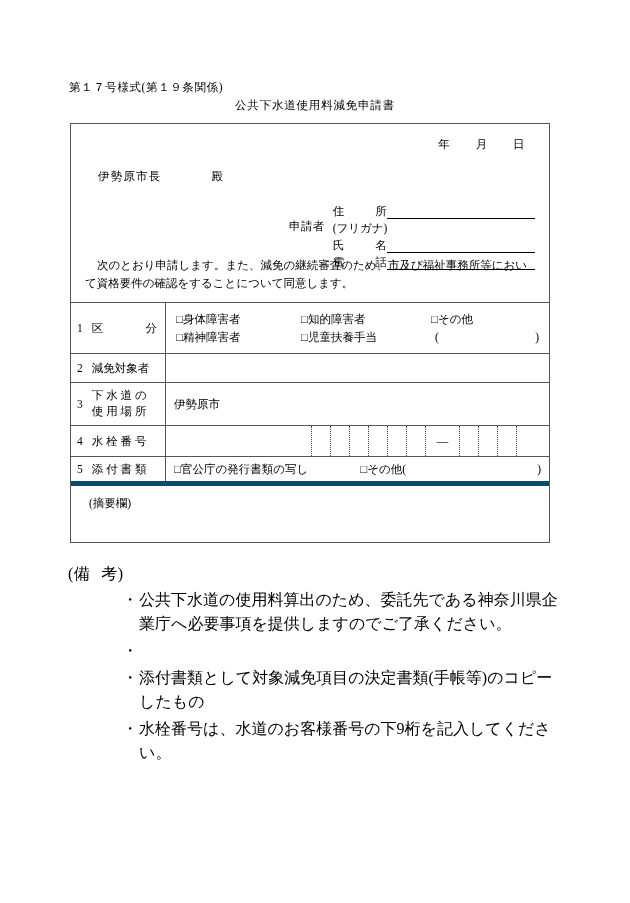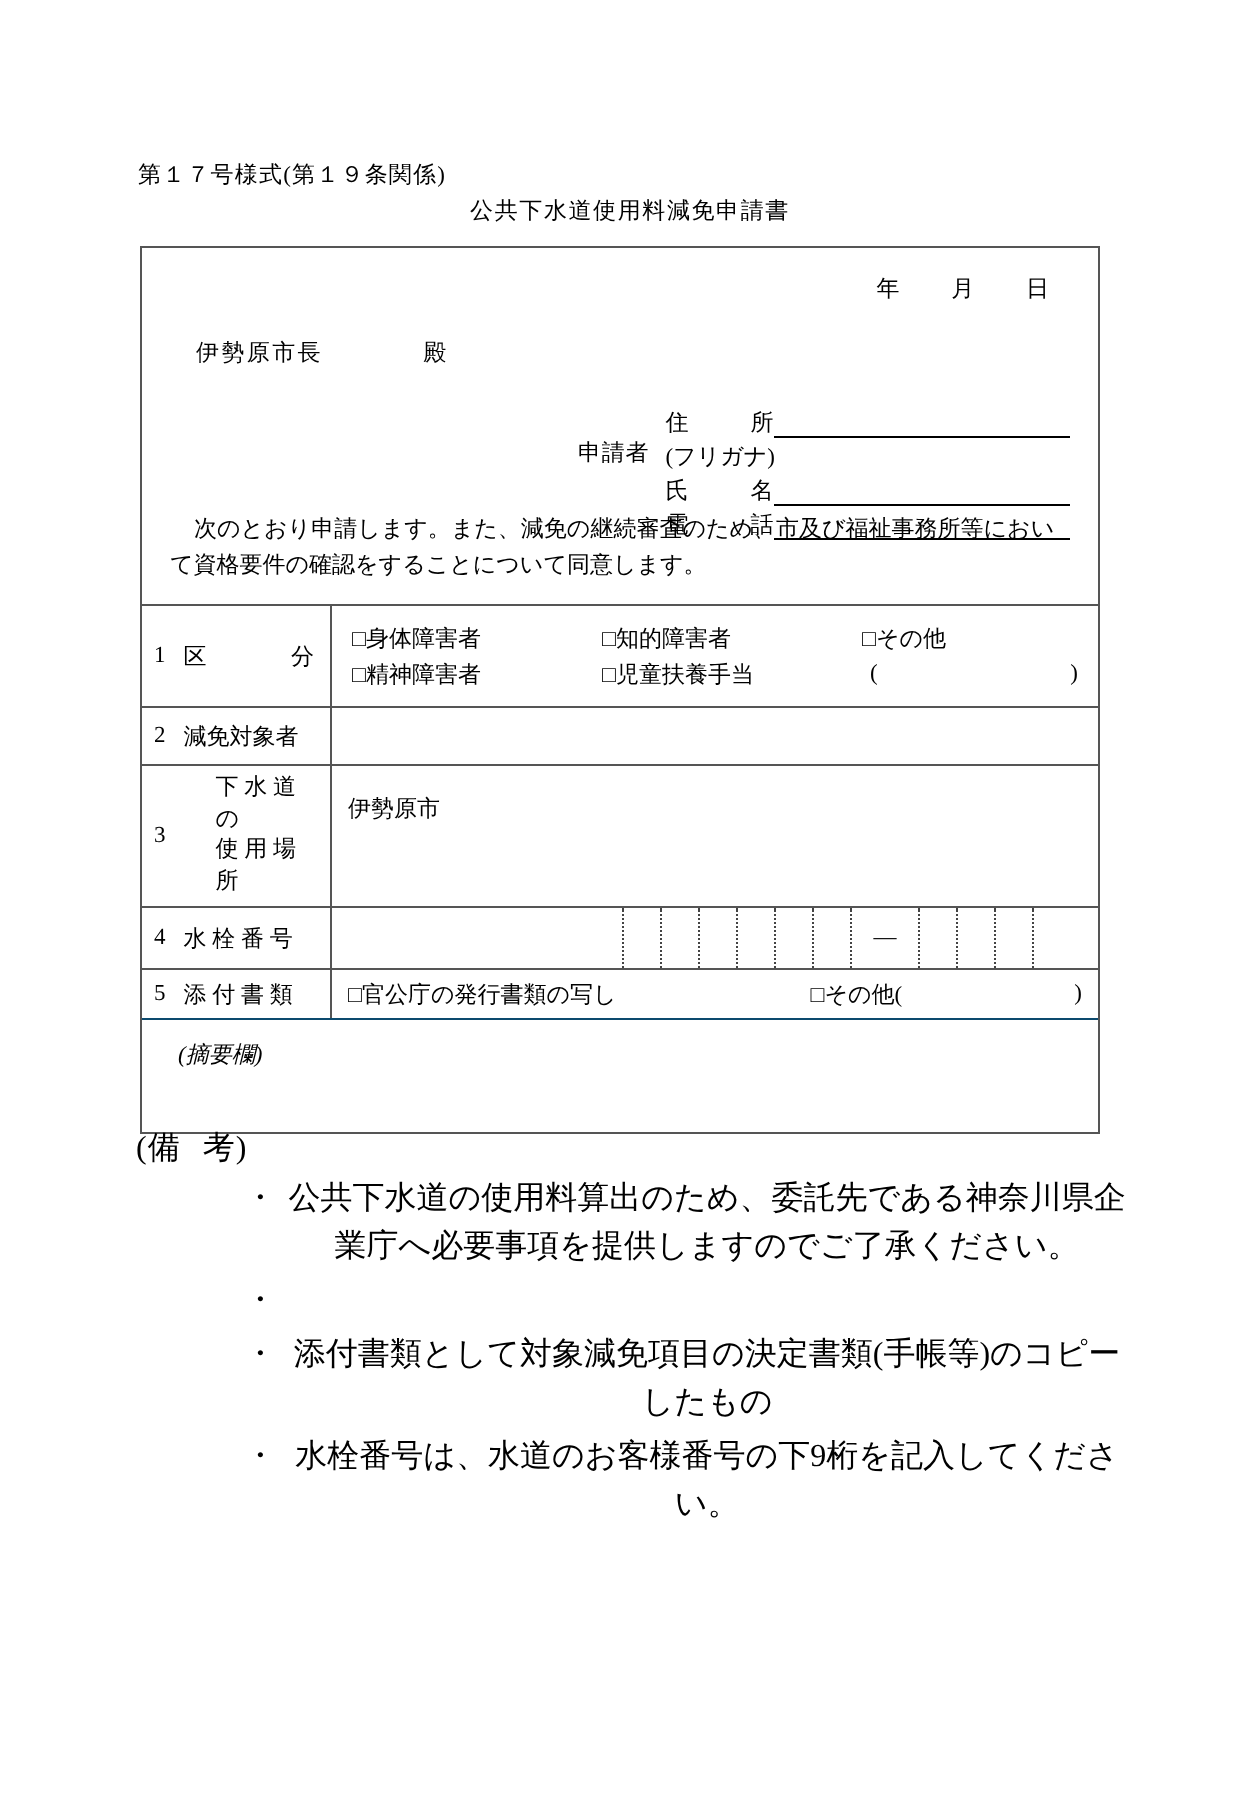--- a/index.html
+++ b/index.html
@@ -181,21 +181,20 @@
     padding-right: 8px;
     box-sizing: border-box;
   }
   .label-two-line {
     line-height: 1.35;
   }
   .label-two-line div {
     display: flex;
     justify-content: space-between;
     padding-right: 8px;
-    margin-left: 16px;
   }
 
   
   .row-target .cell-body { height: 28px; }
 
   
   .row-place .cell-body {
     height: 42px;
     display: flex;
     align-items: center;
@@ -235,32 +234,30 @@
     width: 14px;
     flex: 0 0 14px;
   }
 
   
   .row-attach .cell-body {
     height: 24px;
     display: flex;
     align-items: center;
     position: relative;
-    gap: 45px;
   }
   .attach-second { margin-left: 52px; }
   .attach-paren-close {
     position: absolute;
     right: 8px;
   }
 
   
   .row-summary {
-    border-top: 1px solid #0c4a6e;
-    font-style: italic;
+    border-top: 5px solid #0c4a6e;
   }
   .summary-box {
     height: 56px;
     padding: 10px 0 0 18px;
     font-size: 11.5px;
     box-sizing: border-box;
   }
 
   
   .notes {
@@ -279,21 +276,20 @@
     margin-top: 3px;
     padding-left: 54px;
     line-height: 1.5;
   }
   .note-bullet {
     flex: 0 0 auto;
     margin-right: 1px;
   }
   .note-text {
     flex: 1 1 auto;
-    text-align: center;
   }
 </style>
 </head>
 <body>
 
 <div class="page">
 
   <div class="form-no">第１７号様式(第１９条関係)</div>
   <div class="doc-title">公共下水道使用料減免申請書</div>
 

